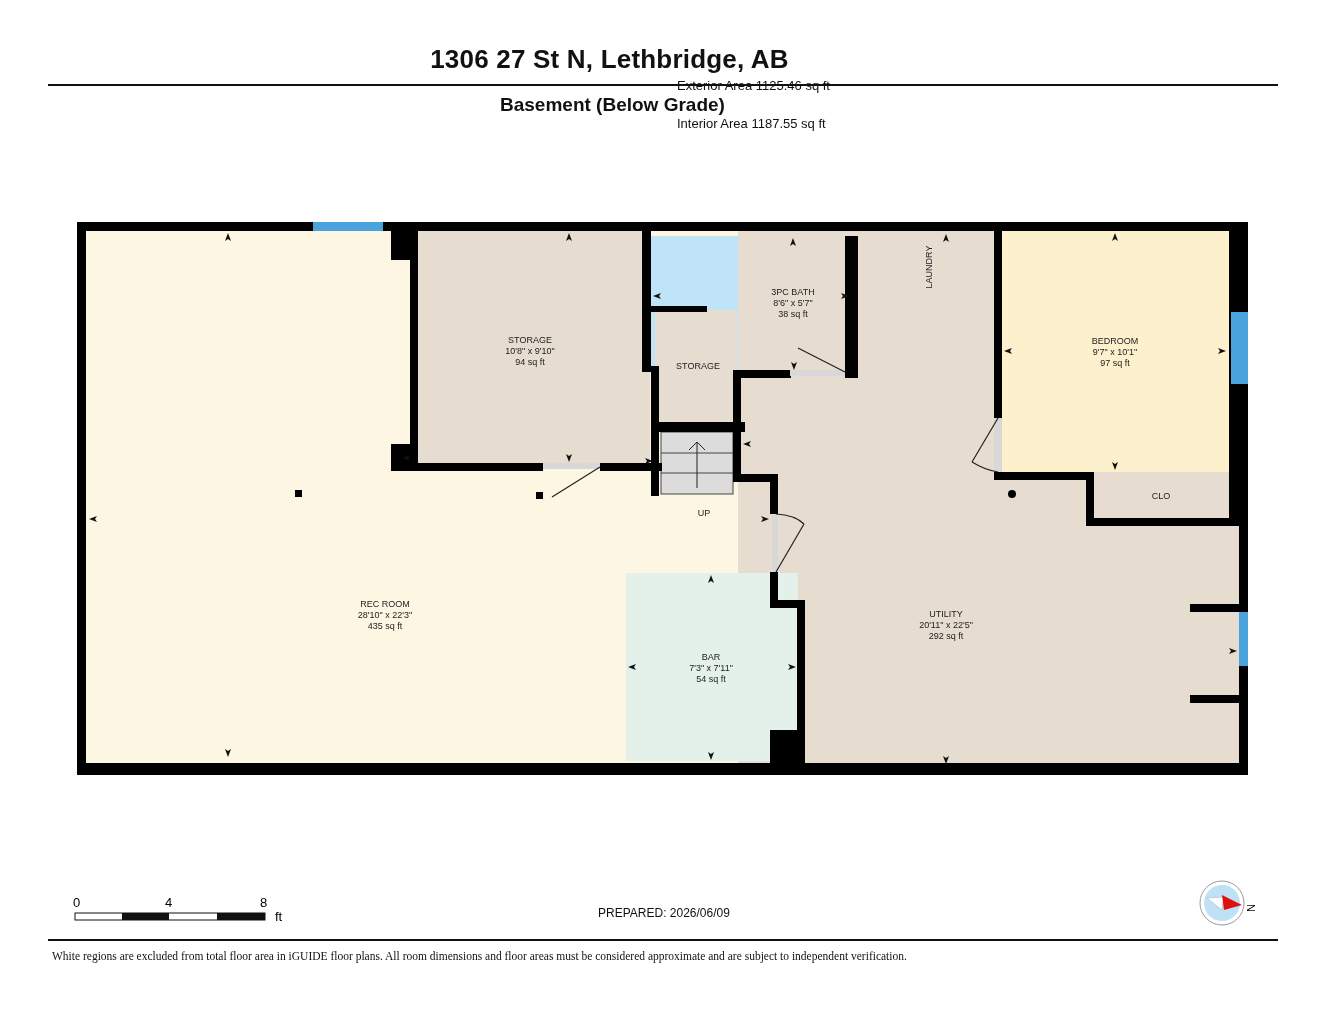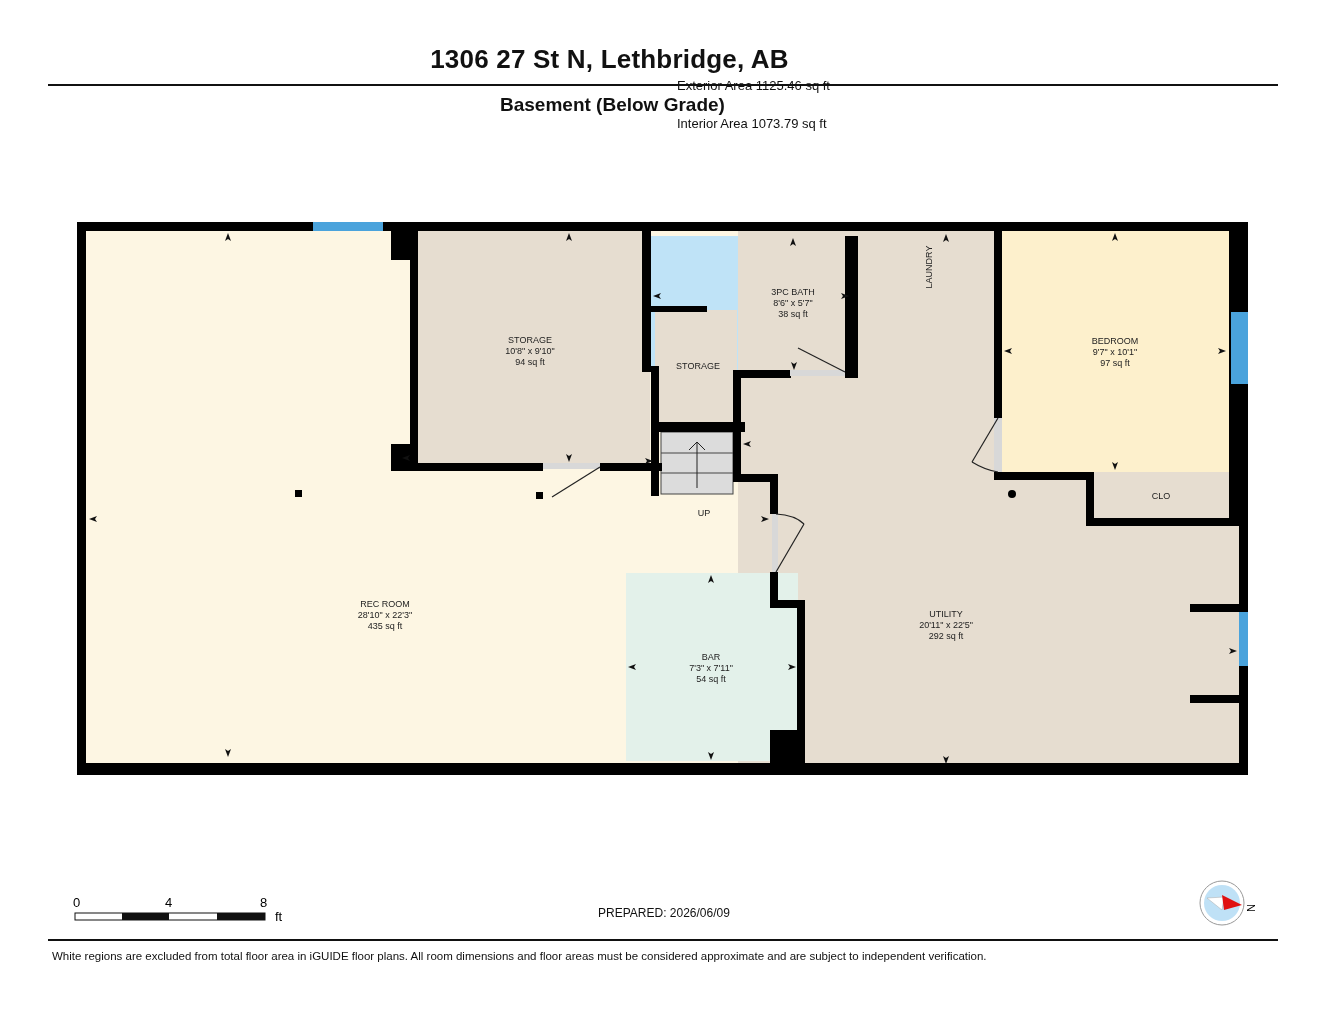--- a/index.html
+++ b/index.html
@@ -5,30 +5,30 @@
   html, body { margin:0; padding:0; background:#ffffff; }
   body { width:1325px; height:1024px; position:relative; overflow:hidden; font-family:"Liberation Sans", sans-serif; color:#111; }
   .abs { position:absolute; }
   .title { left:0; width:1171px; top:44px; text-align:center; font-size:26px; font-weight:bold; letter-spacing:0.2px;margin-left:24px; }
   .rule { left:48px; width:1230px; height:2px; background:#111; }
   .floor-label { left:500px; top:94px; font-size:19px; font-weight:bold; }
   .area-line { left:677px; font-size:13px; }
   .plan { left:0; top:0; width:1325px; height:1024px; }
   .room-text { font-family:"Liberation Sans", sans-serif; font-size:9px; fill:#222; text-anchor:middle; }
   .prepared { left:598px; top:906px; font-size:12px; }
-  .disclaimer { left:52px; top:950px; font-size:11.5px; }
+  .disclaimer { left:52px; top:950px; font-size:11.5px;font-family:Liberation Serif, serif; }
 </style>
 </head>
 <body>
 
 <div class="abs title">1306 27 St N, Lethbridge, AB</div>
 <div class="abs rule" style="top:84px;"></div>
 <div class="abs floor-label">Basement (Below Grade)</div>
 <div class="abs area-line" style="top:78px;">Exterior Area 1125.46 sq ft</div>
-<div class="abs area-line" style="top:116px;">Interior Area 1073.79 sq ft</div>
+<div class="abs area-line" style="top:116px;">Interior Area 1187.55 sq ft</div>
 
 <svg class="abs plan" viewBox="0 0 1325 1024">
 
   <rect x="85" y="230" width="690" height="533" fill="#fdf6e3"></rect>
   <rect x="418" y="230" width="232" height="235" fill="#e6ddd0"></rect>
   <rect x="650" y="236" width="200" height="136" fill="#bfe3f7"></rect>
   <rect x="655" y="310" width="82" height="120" fill="#e6ddd0"></rect>
   <rect x="738" y="230" width="502" height="535" fill="#e6ddd0"></rect>
   <rect x="1000" y="230" width="230" height="242" fill="#fdf0cc"></rect>
   <rect x="1092" y="472" width="138" height="48" fill="#e6ddd0"></rect>

